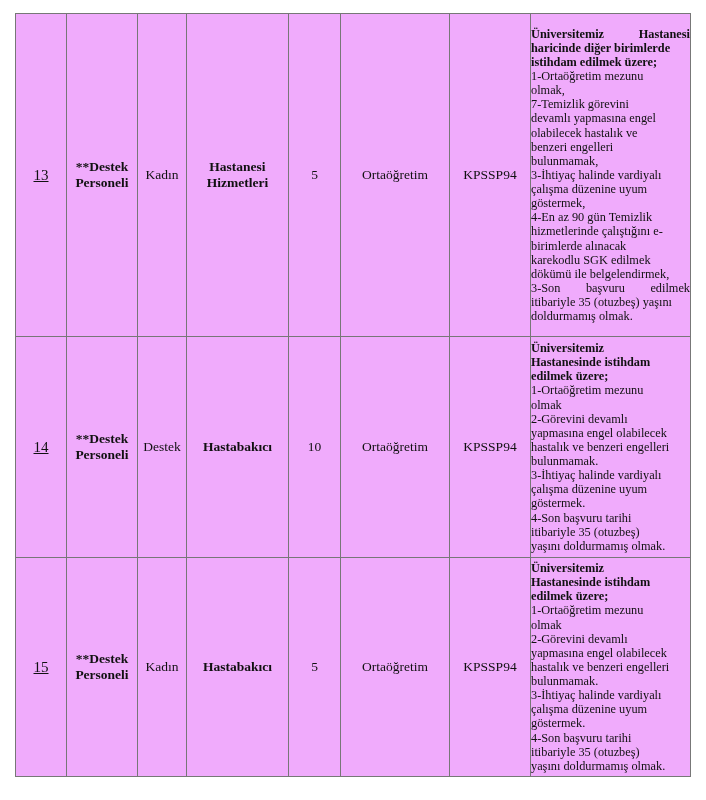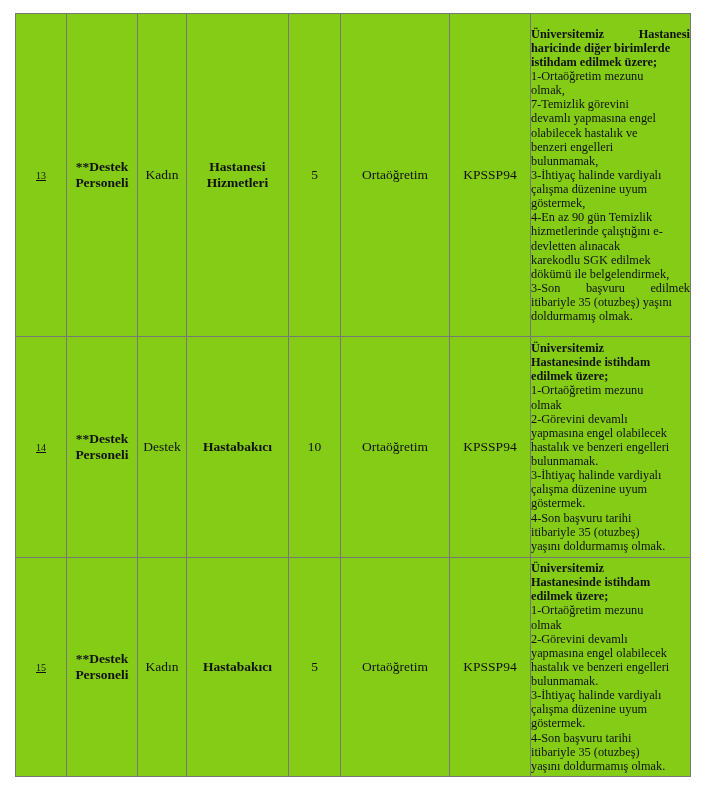--- a/index.html
+++ b/index.html
@@ -29,21 +29,21 @@
     top: 13px;
     width: 675px;
     border-collapse: collapse;
     table-layout: fixed;
   }
 
   table.kadro td {
     border: 1px solid #777777;
     vertical-align: middle;
     padding: 0;
-    background: #84cc16;
+    background: #f0abfc;
   }
 
   
   col.c-no    { width: 51px; }
   col.c-unvan { width: 71px; }
   col.c-cins  { width: 49px; }
   col.c-gorev { width: 102px; }
   col.c-adet  { width: 52px; }
   col.c-ogr   { width: 109px; }
   col.c-puan  { width: 81px; }
@@ -51,21 +51,21 @@
 
   td.cell-center {
     text-align: center;
     font-size: 13.5px;
     line-height: 1.18;
     padding: 2px 2px;
   }
 
   td.cell-no {
     text-align: center;
-    font-size: 10px;
+    font-size: 15px;
     text-decoration: underline;
   }
 
   td.cell-kosul {
     vertical-align: top;
     text-align: justify;
     text-justify: inter-word;
     font-size: 12.3px;
     line-height: 1.15;
     padding: 3px 4px 3px 4px;
@@ -142,21 +142,21 @@
             <span class="kosul-line">7-Temizlik görevini</span>
             <span class="kosul-line">devamlı yapmasına engel</span>
             <span class="kosul-line">olabilecek hastalık ve</span>
             <span class="kosul-line">benzeri engelleri</span>
             <span class="kosul-line">bulunmamak,</span>
             <span class="kosul-line">3-İhtiyaç halinde vardiyalı</span>
             <span class="kosul-line">çalışma düzenine uyum</span>
             <span class="kosul-line">göstermek,</span>
             <span class="kosul-line">4-En az 90 gün Temizlik</span>
             <span class="kosul-line">hizmetlerinde çalıştığını e-</span>
-            <span class="kosul-line">devletten alınacak</span>
+            <span class="kosul-line">birimlerde alınacak</span>
             <span class="kosul-line">karekodlu SGK edilmek</span>
             <span class="kosul-line">dökümü ile belgelendirmek,</span>
             <span class="kosul-line justify"><span>3-Son</span> <span>başvuru</span> <span>edilmek</span></span>
             <span class="kosul-line">itibariyle 35 (otuzbeş) yaşını</span>
             <span class="kosul-line">doldurmamış olmak.</span>
           </span>
         </td>
       </tr>
 
       <tr style="height:221px;">

